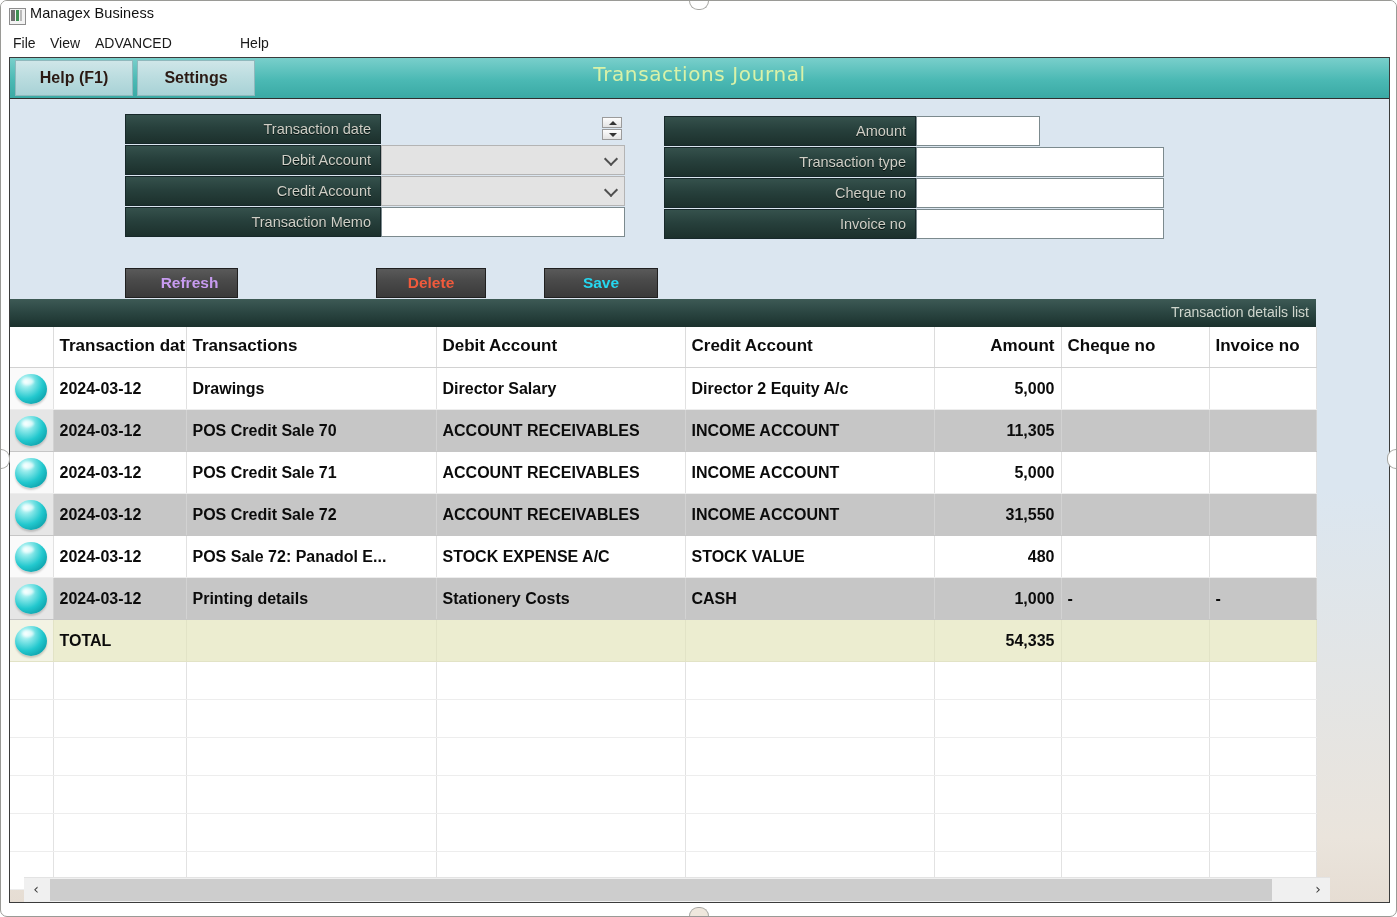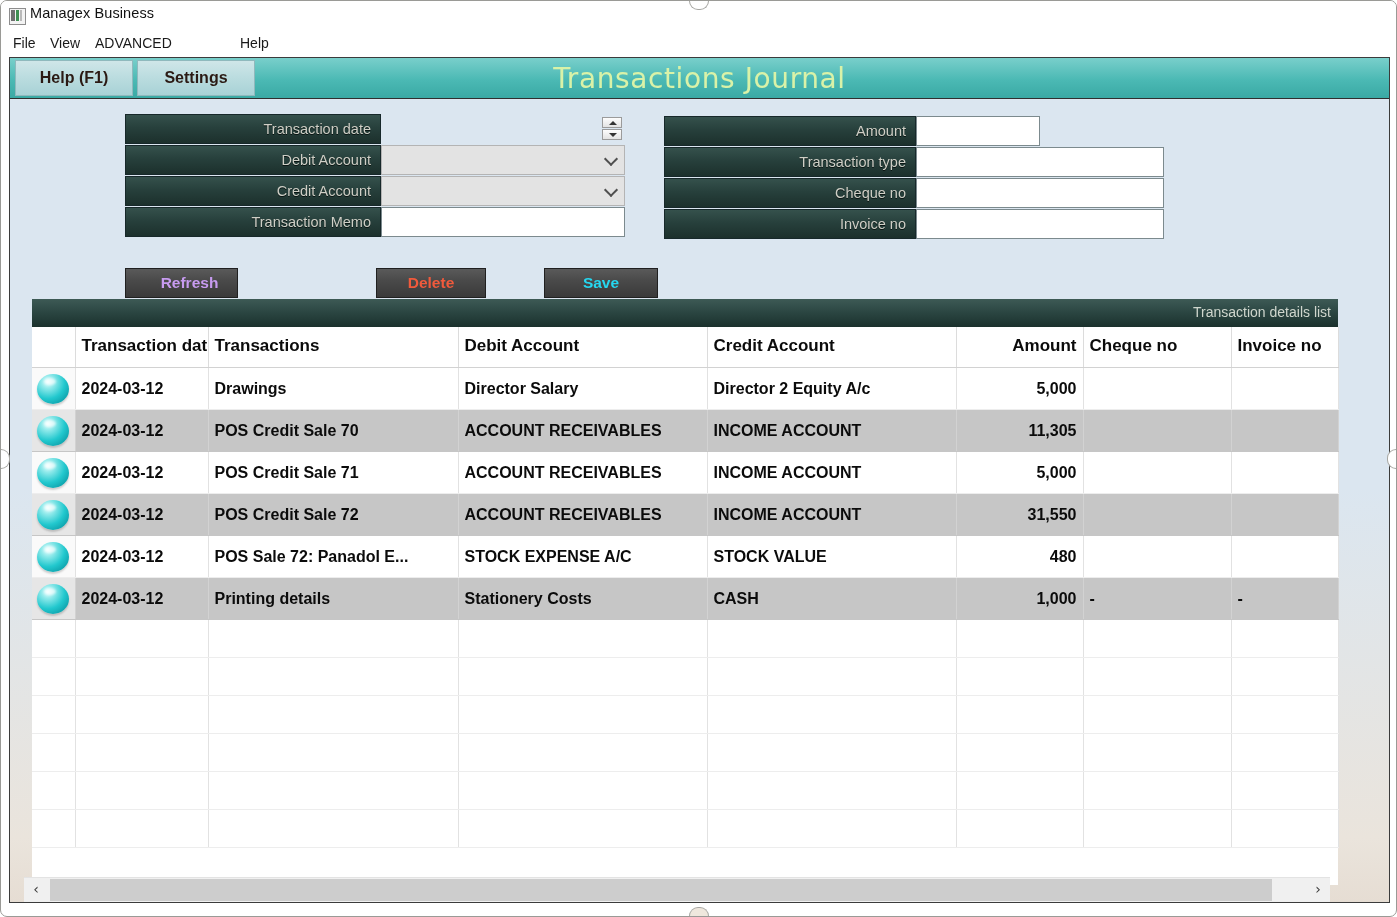--- a/index.html
+++ b/index.html
@@ -80,21 +80,21 @@
     font-size:16px;font-weight:bold;color:#2b1a14;
     text-align:center;line-height:34px;
     cursor:pointer;
   }
   .tab-help{left:5px;width:118px;}
   .tab-settings{left:127px;width:118px;}
 
   .bigtitle{
     position:absolute;left:0;right:0;top:4px;
     text-align:center;
-    font-size:28px;font-weight:normal;letter-spacing:.6px;
+    font-size:20px;font-weight:normal;letter-spacing:.6px;
     color:#d9f2a8;
     font-family:"DejaVu Sans",sans-serif;
   }
 
   
   .form{
     position:absolute;left:0;top:40px;width:100%;height:222px;
   }
   .fld{position:absolute;height:30px;}
   .fld .lab{
@@ -146,21 +146,21 @@
   .actbtn{
     position:absolute;height:30px;box-sizing:border-box;
     background:linear-gradient(to bottom,#5a5a5a 0%,#4a4a4a 40%,#3a3a3a 100%);
     border:1px solid #202020;
     font-size:15.5px;font-weight:bold;text-align:center;line-height:28px;
     cursor:pointer;
   }
 
   
   .gridwrap{
-    position:absolute;left:22px;top:241px;width:1306px;height:586px;
+    position:absolute;left:0;top:241px;width:1306px;height:586px;
     background:#fff;
   }
   .grid-caption{
     position:absolute;left:0;top:0;width:100%;height:28px;
     background:linear-gradient(to bottom,#3d5a55 0%,#2a4541 50%,#1b312d 100%);
     color:#cfd6cd;font-size:14px;text-align:right;line-height:27px;padding-right:7px;
     box-sizing:border-box;
   }
   .gtable{
     position:absolute;left:0;top:28px;width:100%;
@@ -407,20 +407,32 @@
                   <span class="sphere"></span>
                 </td>
                 <td>2024-03-12</td>
                 <td>Printing details</td>
                 <td>Stationery Costs</td>
                 <td>CASH</td>
                 <td class="num">1,000</td>
                 <td>-</td>
                 <td>-</td>
               </tr>
+              <tr class="total">
+                <td class="gut">
+                  <span class="sphere"></span>
+                </td>
+                <td>TOTAL</td>
+                <td></td>
+                <td></td>
+                <td></td>
+                <td class="num">54,335</td>
+                <td></td>
+                <td></td>
+              </tr>
               <tr class="blank">
                 <td class="gut">&nbsp;</td>
                 <td>&nbsp;</td>
                 <td>&nbsp;</td>
                 <td>&nbsp;</td>
                 <td>&nbsp;</td>
                 <td>&nbsp;</td>
                 <td>&nbsp;</td>
                 <td>&nbsp;</td>
               </tr>

